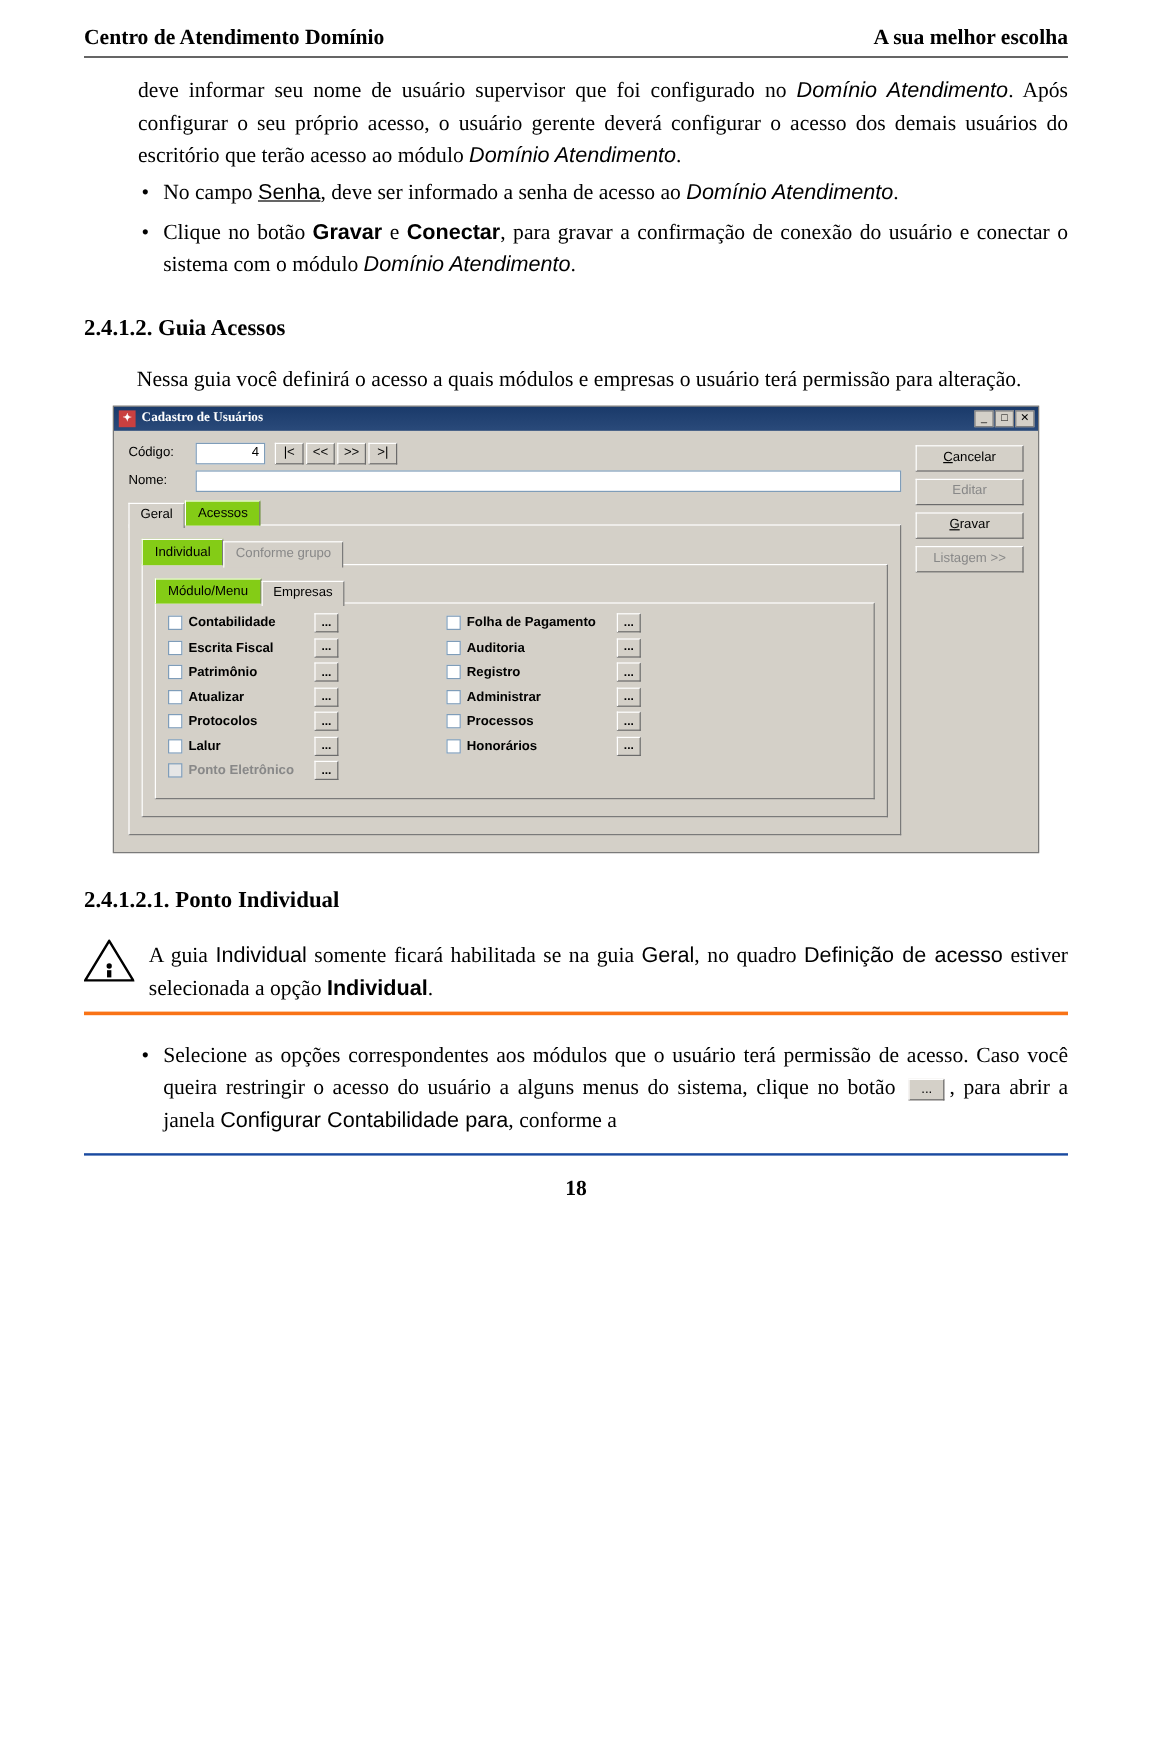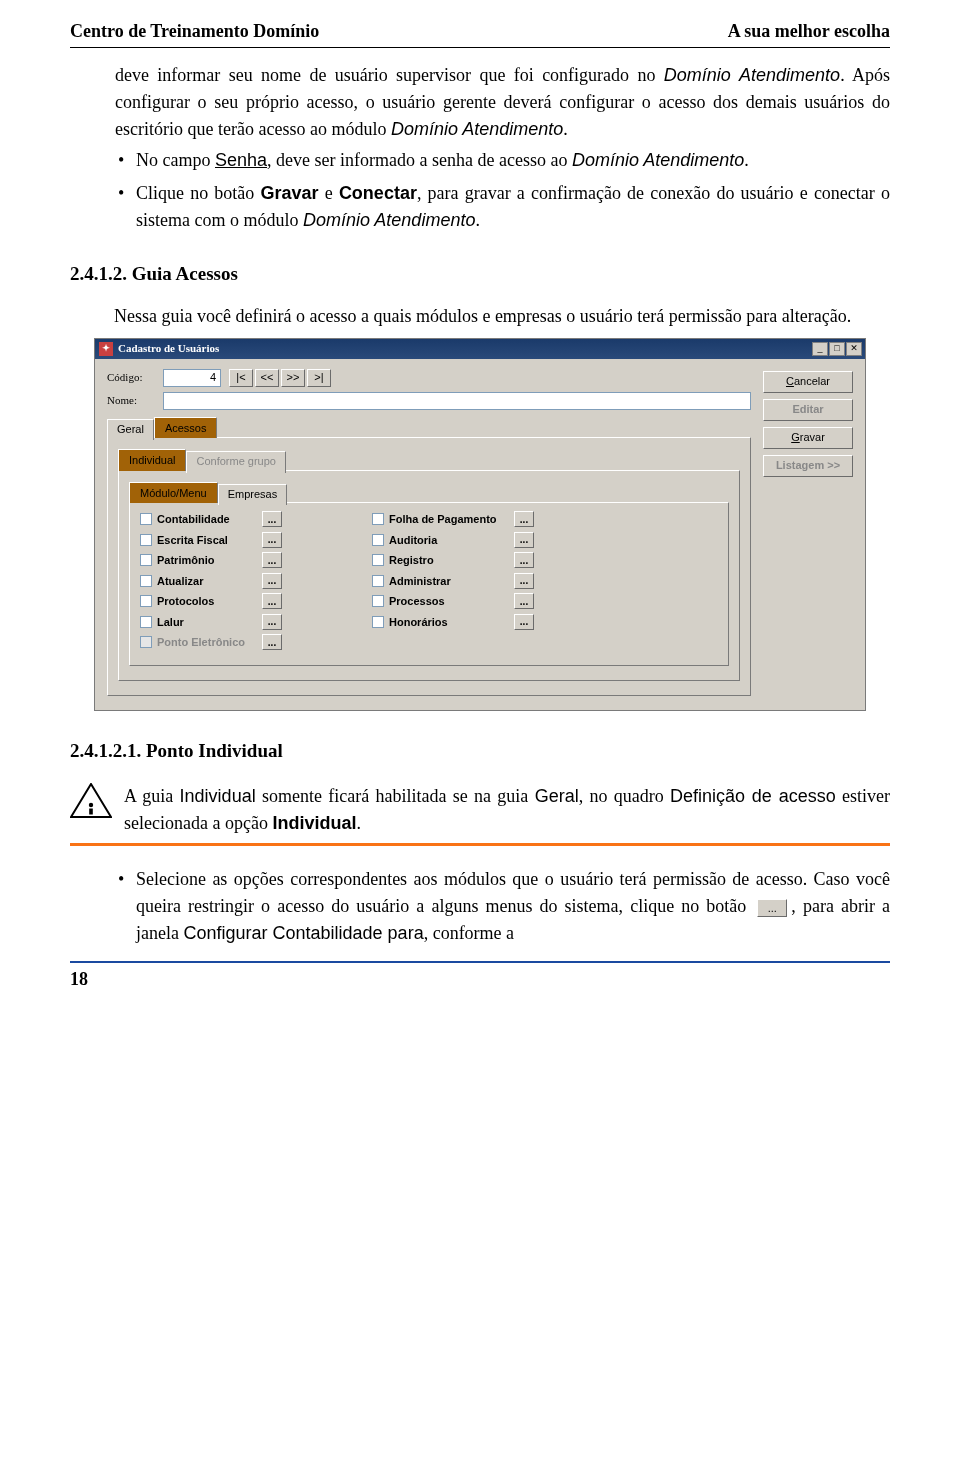--- a/index.html
+++ b/index.html
@@ -109,44 +109,44 @@
     border-top: 1px solid #fff;
     border-left: 1px solid #fff;
     border-right: 1px solid #6b6b6b;
     border-bottom: 1px solid #6b6b6b;
     font-size: 11px;
     display: flex; align-items: center; justify-content: center;
     color: #000;
     cursor: default;
   }
   .btn.small { height: 18px; width: 24px; font-size: 11px; }
-  .btn.disabled { color: #888; font-weight: bold; }
+  .btn.disabled { color: #888; }
   .form-row {
     display: flex; align-items: center; gap: 8px; margin-bottom: 5px;
   }
-  .form-row label { width: 48px; font-size: 11px; font-family: Liberation Serif, serif; }
+  .form-row label { width: 48px; font-size: 11px; }
   .input-field {
     background: #fff;
     border: 1px solid #7f9db9;
     height: 18px;
     padding: 0 4px;
     font-size: 11px;
     display: flex; align-items: center;
   }
   .codigo-input { width: 58px; justify-content: flex-end; }
   .nav-btns { display: flex; gap: 2px; }
   .nome-input { flex: 1; }
 
   .tabs-outer {
     margin-top: 6px;
     position: relative;
   }
   .tab-row { display: flex; }
   .tab {
-    background: #a16207;
+    background: #84cc16;
     border-top: 1px solid #fff;
     border-left: 1px solid #fff;
     border-right: 1px solid #7a7a7a;
     padding: 2px 10px;
     font-size: 11px;
     position: relative;
     top: 1px;
     cursor: default;
   }
   .tab.inactive { background: #d4d0c8; top: 3px; color: #000; padding: 1px 9px; }
@@ -204,31 +204,31 @@
     border-top: 1px solid #fff; border-left: 1px solid #fff;
     border-right: 1px solid #6b6b6b; border-bottom: 1px solid #6b6b6b;
     font-family: Tahoma, Arial, sans-serif;
     font-size: 11px;
     vertical-align: middle;
     margin: 0 4px;
   }
   .footer-line {
     border-top: 2px solid #1a4aa0;
     margin-top: 14px;
-    display: flex; justify-content: flex-start;
-    padding-top: 3px;
+    display: flex; justify-content: center;
+    padding-top: 14px;
   }
   .page-num { font-weight: bold; font-size: 18px; }
 </style>
 </head>
 <body>
 
 <div class="page">
   <div class="header-row">
-    <span>Centro de Treinamento Domínio</span>
+    <span>Centro de Atendimento Domínio</span>
     <span>A sua melhor escolha</span>
   </div>
 
   <div class="body-text">
     <p class="indent">
       <span>deve informar seu nome de usuário supervisor que foi configurado no </span><span class="italic sans">Domínio Atendimento</span><span>. Após configurar o seu próprio acesso, o usuário gerente deverá configurar o acesso dos demais usuários do escritório que terão acesso ao módulo </span><span class="italic sans">Domínio Atendimento</span><span>.</span>
     </p>
 
     <ul class="bullets">
       <li>

